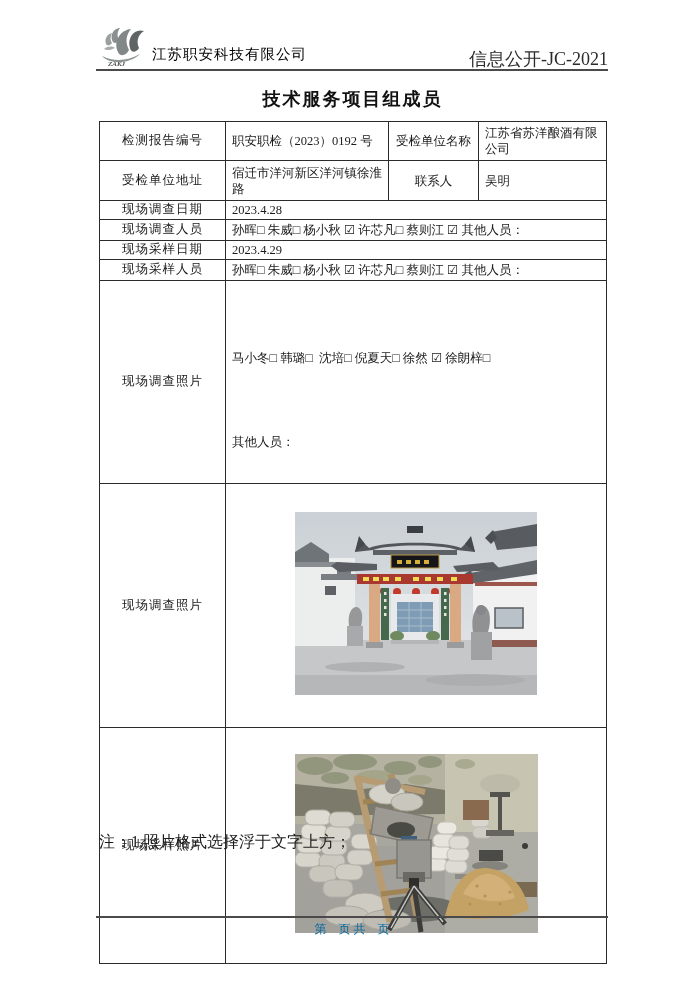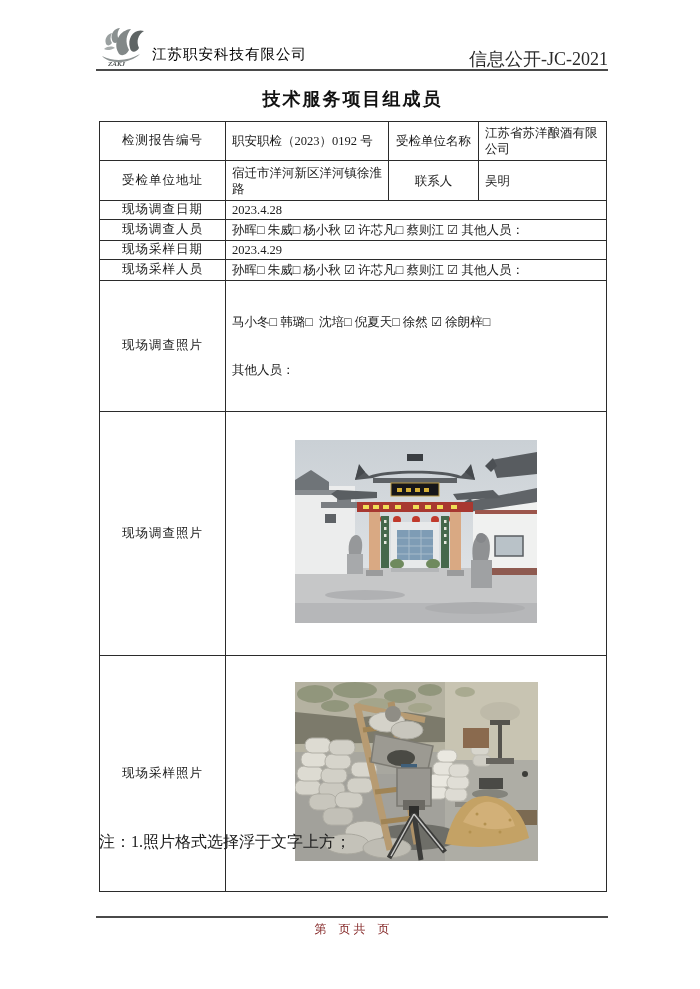--- a/index.html
+++ b/index.html
@@ -21,25 +21,25 @@
   td.lbl2{text-align:center;padding-left:7px;}
   td.val{text-align:left;padding-left:7px;}
   td.chk{text-align:left;padding-left:7px;white-space:pre-wrap;}
   td.ctr{}
   td.photo-cell{text-align:center;vertical-align:middle;}
   tr.r1 td{height:36px;} tr.r2 td{height:37px;}
   tr.rc td{height:18px;} tr.rd td{height:16px;}
   tr.rlab td{height:38px;}
   tr.resc td{height:20px;}
   tr.rp1 td{height:241px;} tr.rp2 td{height:233px;}
-  .twoLine div{white-space:pre-wrap;}
+  .twoLine div{white-space:pre-wrap;margin-top:36px;}
   
   .note{position:absolute;left:99px;top:832px;font-size:16px;color:#1b1b1b;}
   .foot-rule{position:absolute;left:96px;top:916px;width:512px;border-top:2px solid #4a4a4a;}
-  .foot-text{position:absolute;left:96px;top:921px;width:512px;text-align:center;font-size:12px;color:#7f1d1d;}
+  .foot-text{position:absolute;left:96px;top:921px;width:512px;text-align:center;font-size:12px;color:#0369a1;}
   svg{display:block;}
   .photo-wrap{display:inline-block;line-height:0;}
 </style>
 </head>
 <body>
 
 <div class="page">
 
   <svg class="hdr-logo" viewBox="0 0 54 46">
     <path d="M8,22 C6,16 10,12 14,11 C12,15 12,18 14,21 C12,24 9,24 8,22 Z" fill="#9aa0a0"></path>

